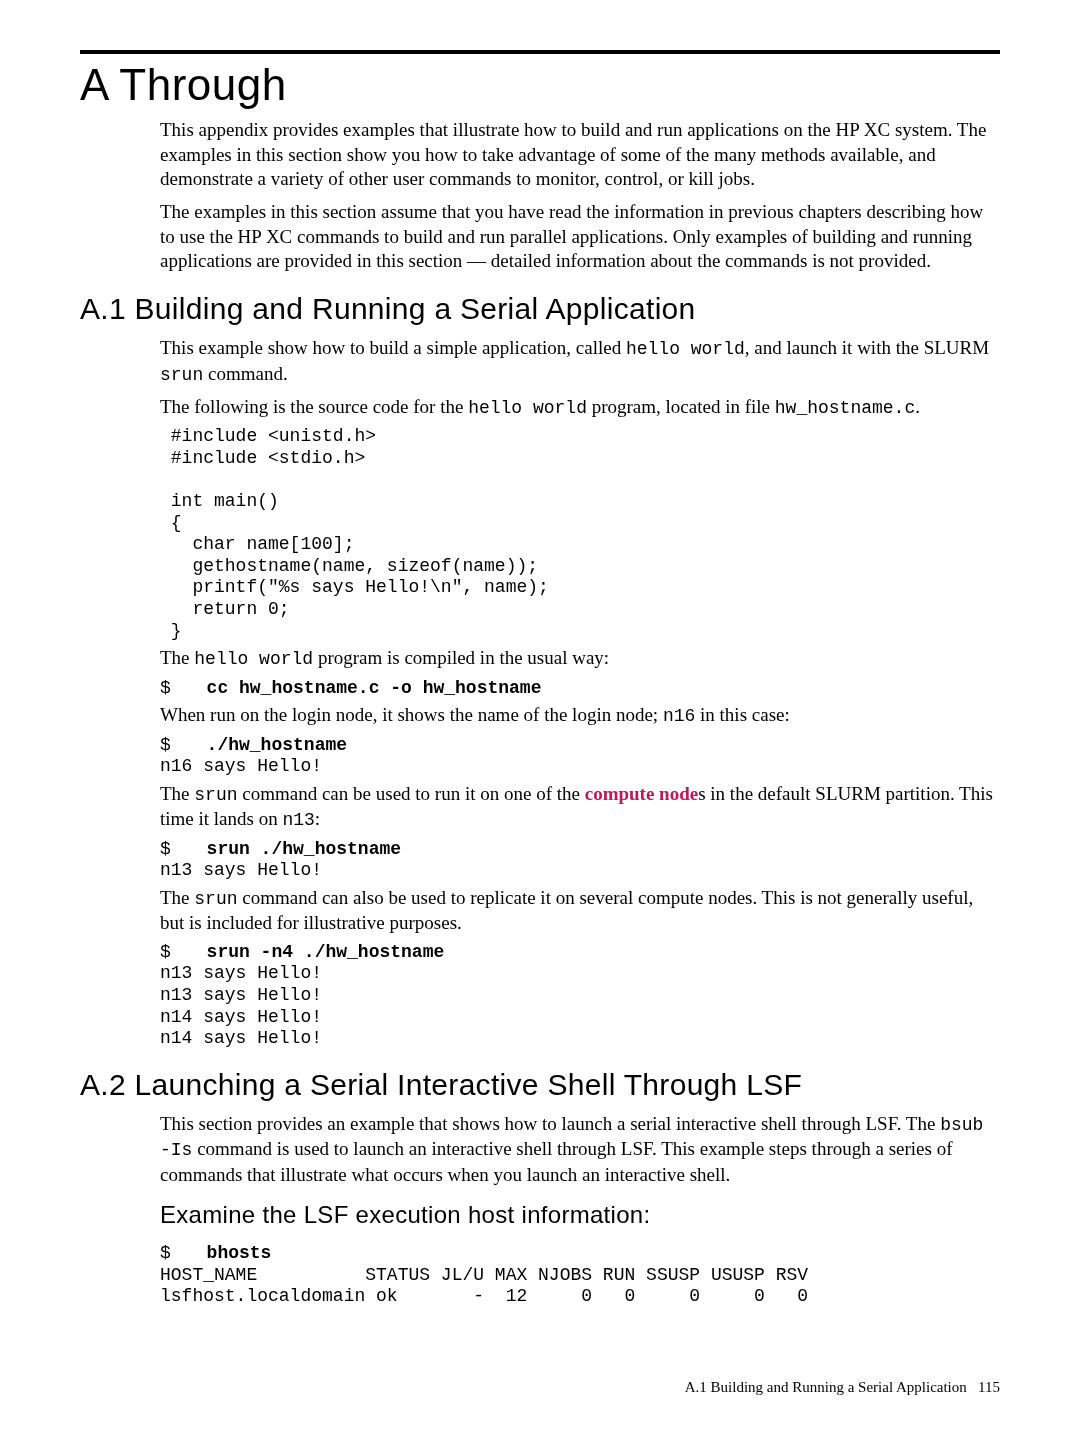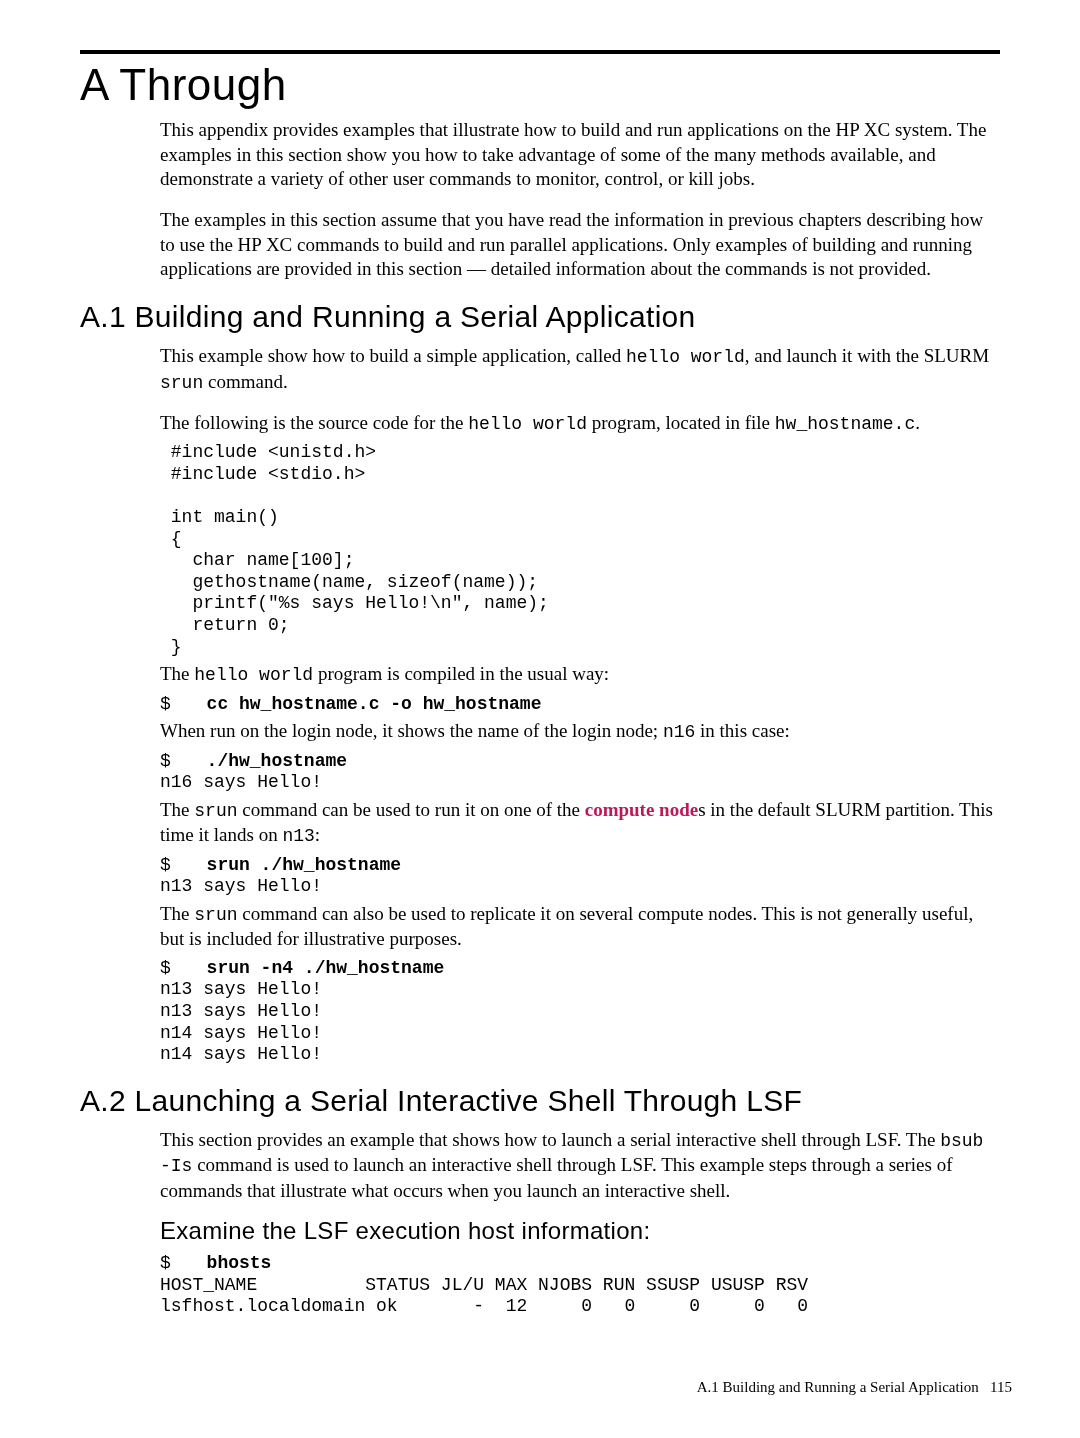--- a/index.html
+++ b/index.html
@@ -26,34 +26,34 @@
       border-top: 4px solid #000;
       letter-spacing: 0.5px;
     }
     .body-text {
       font-family: 'Palatino Linotype', Palatino, Georgia, serif;
       margin: 0 0 6px 80px;
       font-size: 19px;
       line-height: 1.3;
     }
     .body-text + .body-text {
-      margin-top: 16px;
+      margin-top: 8px;
     }
     .section-title {
       font-family: 'Trebuchet MS', 'Lucida Sans', Arial, sans-serif;
       font-size: 30px;
       font-weight: 300;
       margin: 18px 0 10px 0;
       letter-spacing: 0.3px;
     }
     .subsection-title {
       font-family: 'Trebuchet MS', 'Lucida Sans', Arial, sans-serif;
       font-size: 24px;
       font-weight: 300;
-      margin: 14px 0 8px 80px;
+      margin: 14px 0 14px 80px;
       letter-spacing: 0.3px;
     }
     .code-inline {
       font-family: 'Courier New', Courier, monospace;
       font-size: 18px;
     }
     .code-block {
       font-family: 'Courier New', Courier, monospace;
       white-space: pre;
       margin: 4px 0 4px 80px;
@@ -64,21 +64,21 @@
       font-weight: bold;
       margin-left: 25px;
     }
     .glossary-link {
       color: #be185d;
       font-weight: bold;
     }
     .footer {
       position: absolute;
       bottom: 42px;
-      right: 68px;
+      right: 80px;
       font-family: 'Palatino Linotype', Palatino, Georgia, serif;
       font-size: 15px;
     }
   </style>
 </head>
 <body>
 
 <div class="page">
 
   <h1 class="main-title">A Through</h1>

